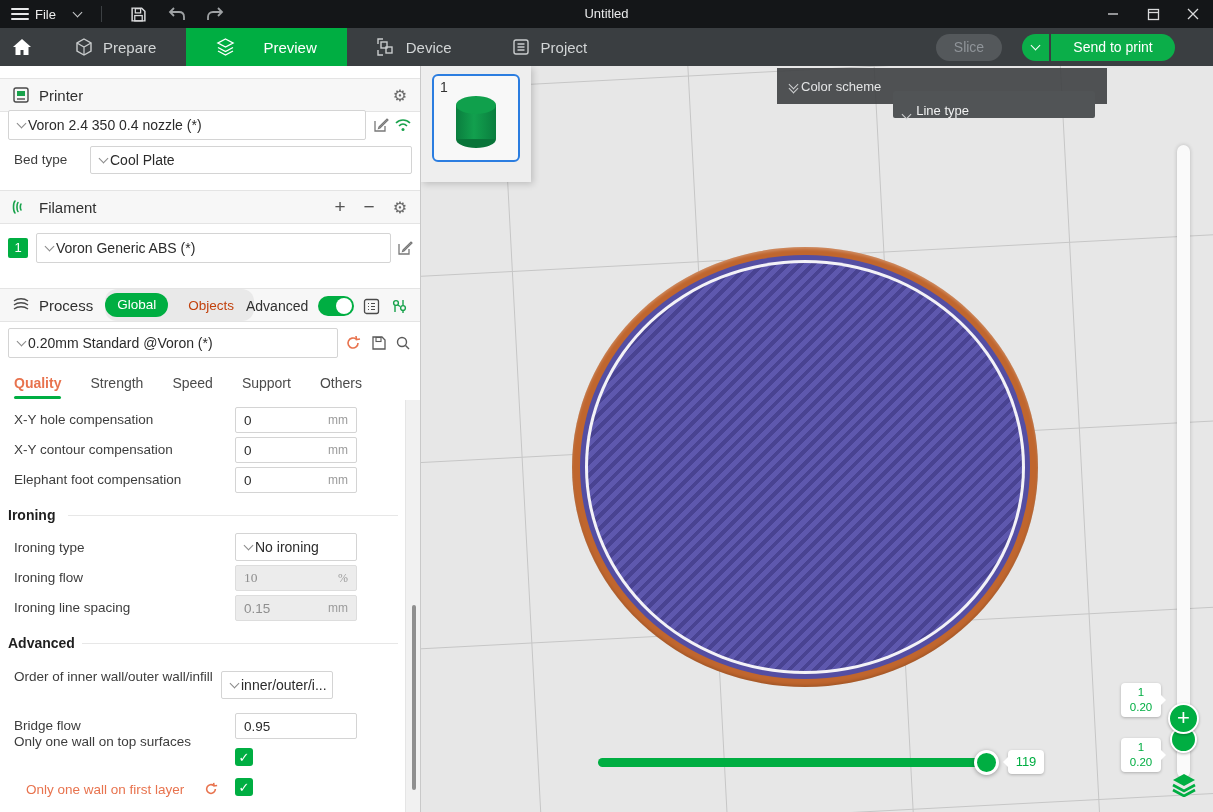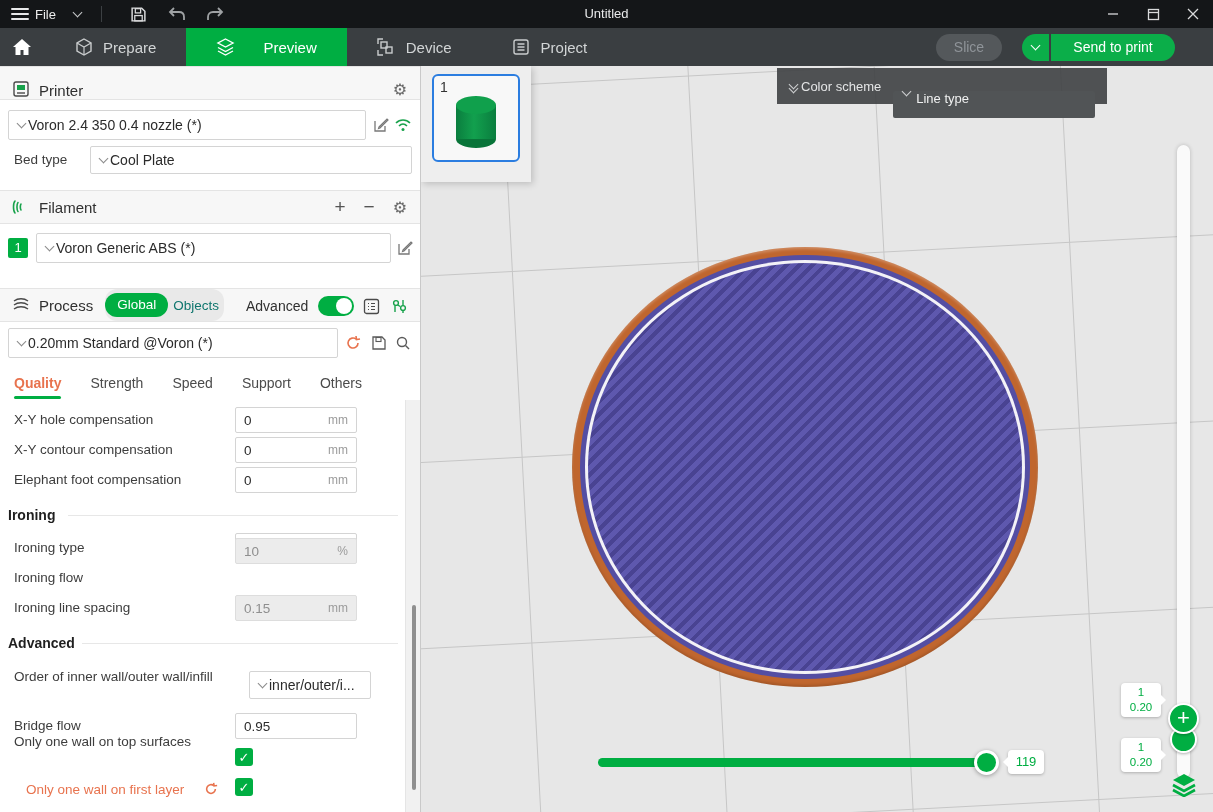--- a/index.html
+++ b/index.html
@@ -51,21 +51,21 @@
   .num-input .val { flex:1; padding-left:8px; font-size:13.5px; color:#2b2b2b; }
   .num-input .unit { padding-right:8px; font-size:12px; color:#9b9b9b; }
   .num-input.disabled { background:#ececec; border-color:#dddddd; }
   .num-input.disabled .val { color:#8f8f8f; }
 
   .grp-head { position:absolute; left:8px; font-size:14px; font-weight:bold; color:#1f1f1f; }
   .grp-line { position:absolute; height:1px; background:#e7e7e7; }
 
   .seg { display:flex; align-items:center; background:#e9e9e9; border-radius:12px; height:32px; }
   .seg-on { background:#00ae42; color:#fff; border-radius:12px; height:24px; line-height:24px; padding:0 12px; font-size:13.5px; cursor:pointer; }
-  .seg-off { color:#0f766e; padding:0 5px; font-size:13.5px; cursor:pointer; }
+  .seg-off { color:#c2410c; padding:0 20px; font-size:13.5px; cursor:pointer; }
   .toggle { position:absolute; width:36px; height:20px; border-radius:10px; background:#00ae42; cursor:pointer; }
   .toggle i { position:absolute; right:2px; top:2px; width:16px; height:16px; border-radius:50%; background:#fff; }
 
   .proc-tabs { position:absolute; left:0; top:304px; width:400px; height:32px; display:flex; align-items:center; padding-left:14px; gap:29px; }
   .ptab { font-size:14px; color:#4b4b4b; cursor:pointer; position:relative; padding-bottom:6px; }
   .ptab.active { color:#e8734e; font-weight:bold; }
   .ptab.active::after { content:""; position:absolute; left:0; right:0; bottom:-2px; height:3px; background:#00ae42; border-radius:2px; }
 
   .checkbox { position:absolute; width:18px; height:18px; background:#00ae42; border-radius:3px; display:flex; align-items:center; justify-content:center; color:#fff; font-size:13px; cursor:pointer; }
 
@@ -83,21 +83,21 @@
   .plate-num { position:absolute; left:6px; top:3px; font-size:14px; color:#333; }
   .cyl { position:absolute; left:22px; top:20px; width:40px; height:52px; }
   .cyl .body { position:absolute; left:0; top:9px; width:40px; height:34px; background:linear-gradient(90deg,#0a7d3e 0%,#12a04e 45%,#0a7d3e 100%); }
   .cyl .top { position:absolute; left:0; top:0; width:40px; height:18px; border-radius:50%; background:#10a04c; }
   .cyl .bot { position:absolute; left:0; top:34px; width:40px; height:18px; border-radius:50%; background:#097439; }
 
   .overlay-bar { position:absolute; left:356px; top:2px; width:330px; height:36px; background:rgba(62,64,66,.9); display:flex; align-items:center; z-index:4; }
   .dblchev { margin-left:13px; display:flex; flex-direction:column; gap:1px; }
   .dblchev .chev { border-color:#cfd1d2; }
   .ov-label { color:#e4e5e6; font-size:13px; margin-left:4px; }
-  .linetype { margin-left:12px; width:202px; height:27px; background:#515456; border-radius:2px; display:flex; align-items:flex-start; cursor:pointer;margin-top:36px; }
+  .linetype { margin-left:12px; width:202px; height:27px; background:#515456; border-radius:2px; display:flex; align-items:flex-end; cursor:pointer;margin-top:36px; }
   .linetype .chev { border-color:#cfd1d2; margin:-3px 6px 0 10px; }
   .linetype-text { color:#f0f1f1; font-size:13px; }
 
   .layer-disc { position:absolute; left:151px; top:181px; width:466px; height:440px; border-radius:50%; background:#c0662e; box-shadow:inset 0 2px 3px rgba(255,255,255,.25), inset 0 -2px 3px rgba(0,0,0,.15); z-index:1; }
   .ring-purple { position:absolute; left:8px; top:8px; right:8px; bottom:8px; border-radius:50%; background:#544ea3; }
   .ring-white { position:absolute; left:5px; top:5px; right:5px; bottom:5px; border-radius:50%; background:#f3f2f7; }
   .infill { position:absolute; left:3px; top:3px; right:3px; bottom:3px; border-radius:50%;
     background:repeating-linear-gradient(135deg,#5e58ae 0 5px,#494392 5px 9px); }
 
   .h-slider-track { position:absolute; left:177px; top:692px; width:398px; height:9px; border-radius:5px; background:#00ae42; cursor:pointer; z-index:5; }
@@ -217,21 +217,21 @@
       <div class="slice-btn">Slice</div>
       <div class="send-chev">
           <span class="chev" style="border-color:#fff;margin-top:-3px;"></span>
         </div>
       <div class="send-btn">Send to print</div>
     </div>
   </div>
 
   <div class="left-panel">
 
-    <div class="sec-head" style="top:0;align-items:flex-end;">
+    <div class="sec-head" style="top:12px;">
       <span class="sec-ic">
         <svg width="18" height="18" viewBox="0 0 18 18">
             <rect x="2" y="2" width="14" height="14" rx="2" fill="none" stroke="#4a4a4a" stroke-width="1.4"></rect>
             <rect x="5" y="5" width="8" height="5" fill="#18a24b"></rect>
             <path d="M5 13h8" stroke="#4a4a4a" stroke-width="1.4"></path>
           </svg>
       </span>
       <span class="sec-title">Printer</span>
       <span class="head-right">
           <span class="gear">⚙</span>
@@ -362,34 +362,34 @@
     </div>
 
     <span class="grp-head" style="top:441px;">Ironing</span>
     <span class="grp-line" style="left:68px; top:449px; width:330px;"></span>
     <span class="row-label" style="left:14px; top:474px;">Ironing type</span>
     <div class="combo" style="left:235px; top:467px; width:122px; height:28px;">
       <span class="chev"></span>
       <span class="combo-text">No ironing</span>
     </div>
     <span class="row-label" style="left:14px; top:504px;">Ironing flow</span>
-    <div class="num-input disabled" style="left:235px; top:472px;">
+    <div class="num-input disabled" style="left:235px; top:499px;font-family:Liberation Serif, serif;">
       <span class="val">10</span>
       <span class="unit">%</span>
     </div>
     <span class="row-label" style="left:14px; top:534px;">Ironing line spacing</span>
     <div class="num-input disabled" style="left:235px; top:529px;">
       <span class="val">0.15</span>
       <span class="unit">mm</span>
     </div>
 
     <span class="grp-head" style="top:569px;">Advanced</span>
     <span class="grp-line" style="left:82px; top:577px; width:316px;"></span>
     <span class="row-label" style="left:14px; top:601px; width:205px; line-height:20px;">Order of inner wall/outer wall/infill</span>
-    <div class="combo" style="left:249px; top:605px; width:122px; height:28px;">
+    <div class="combo" style="left:221px; top:605px; width:112px; height:28px;">
       <span class="chev"></span>
       <span class="combo-text">inner/outer/i...</span>
     </div>
     <span class="row-label" style="left:14px; top:652px;">Bridge flow</span>
     <div class="num-input" style="left:235px; top:647px;">
       <span class="val">0.95</span>
     </div>
     <span class="row-label" style="left:14px; top:668px;">Only one wall on top surfaces</span>
     <div class="checkbox" style="left:235px; top:682px;">
         <span>✓</span>

